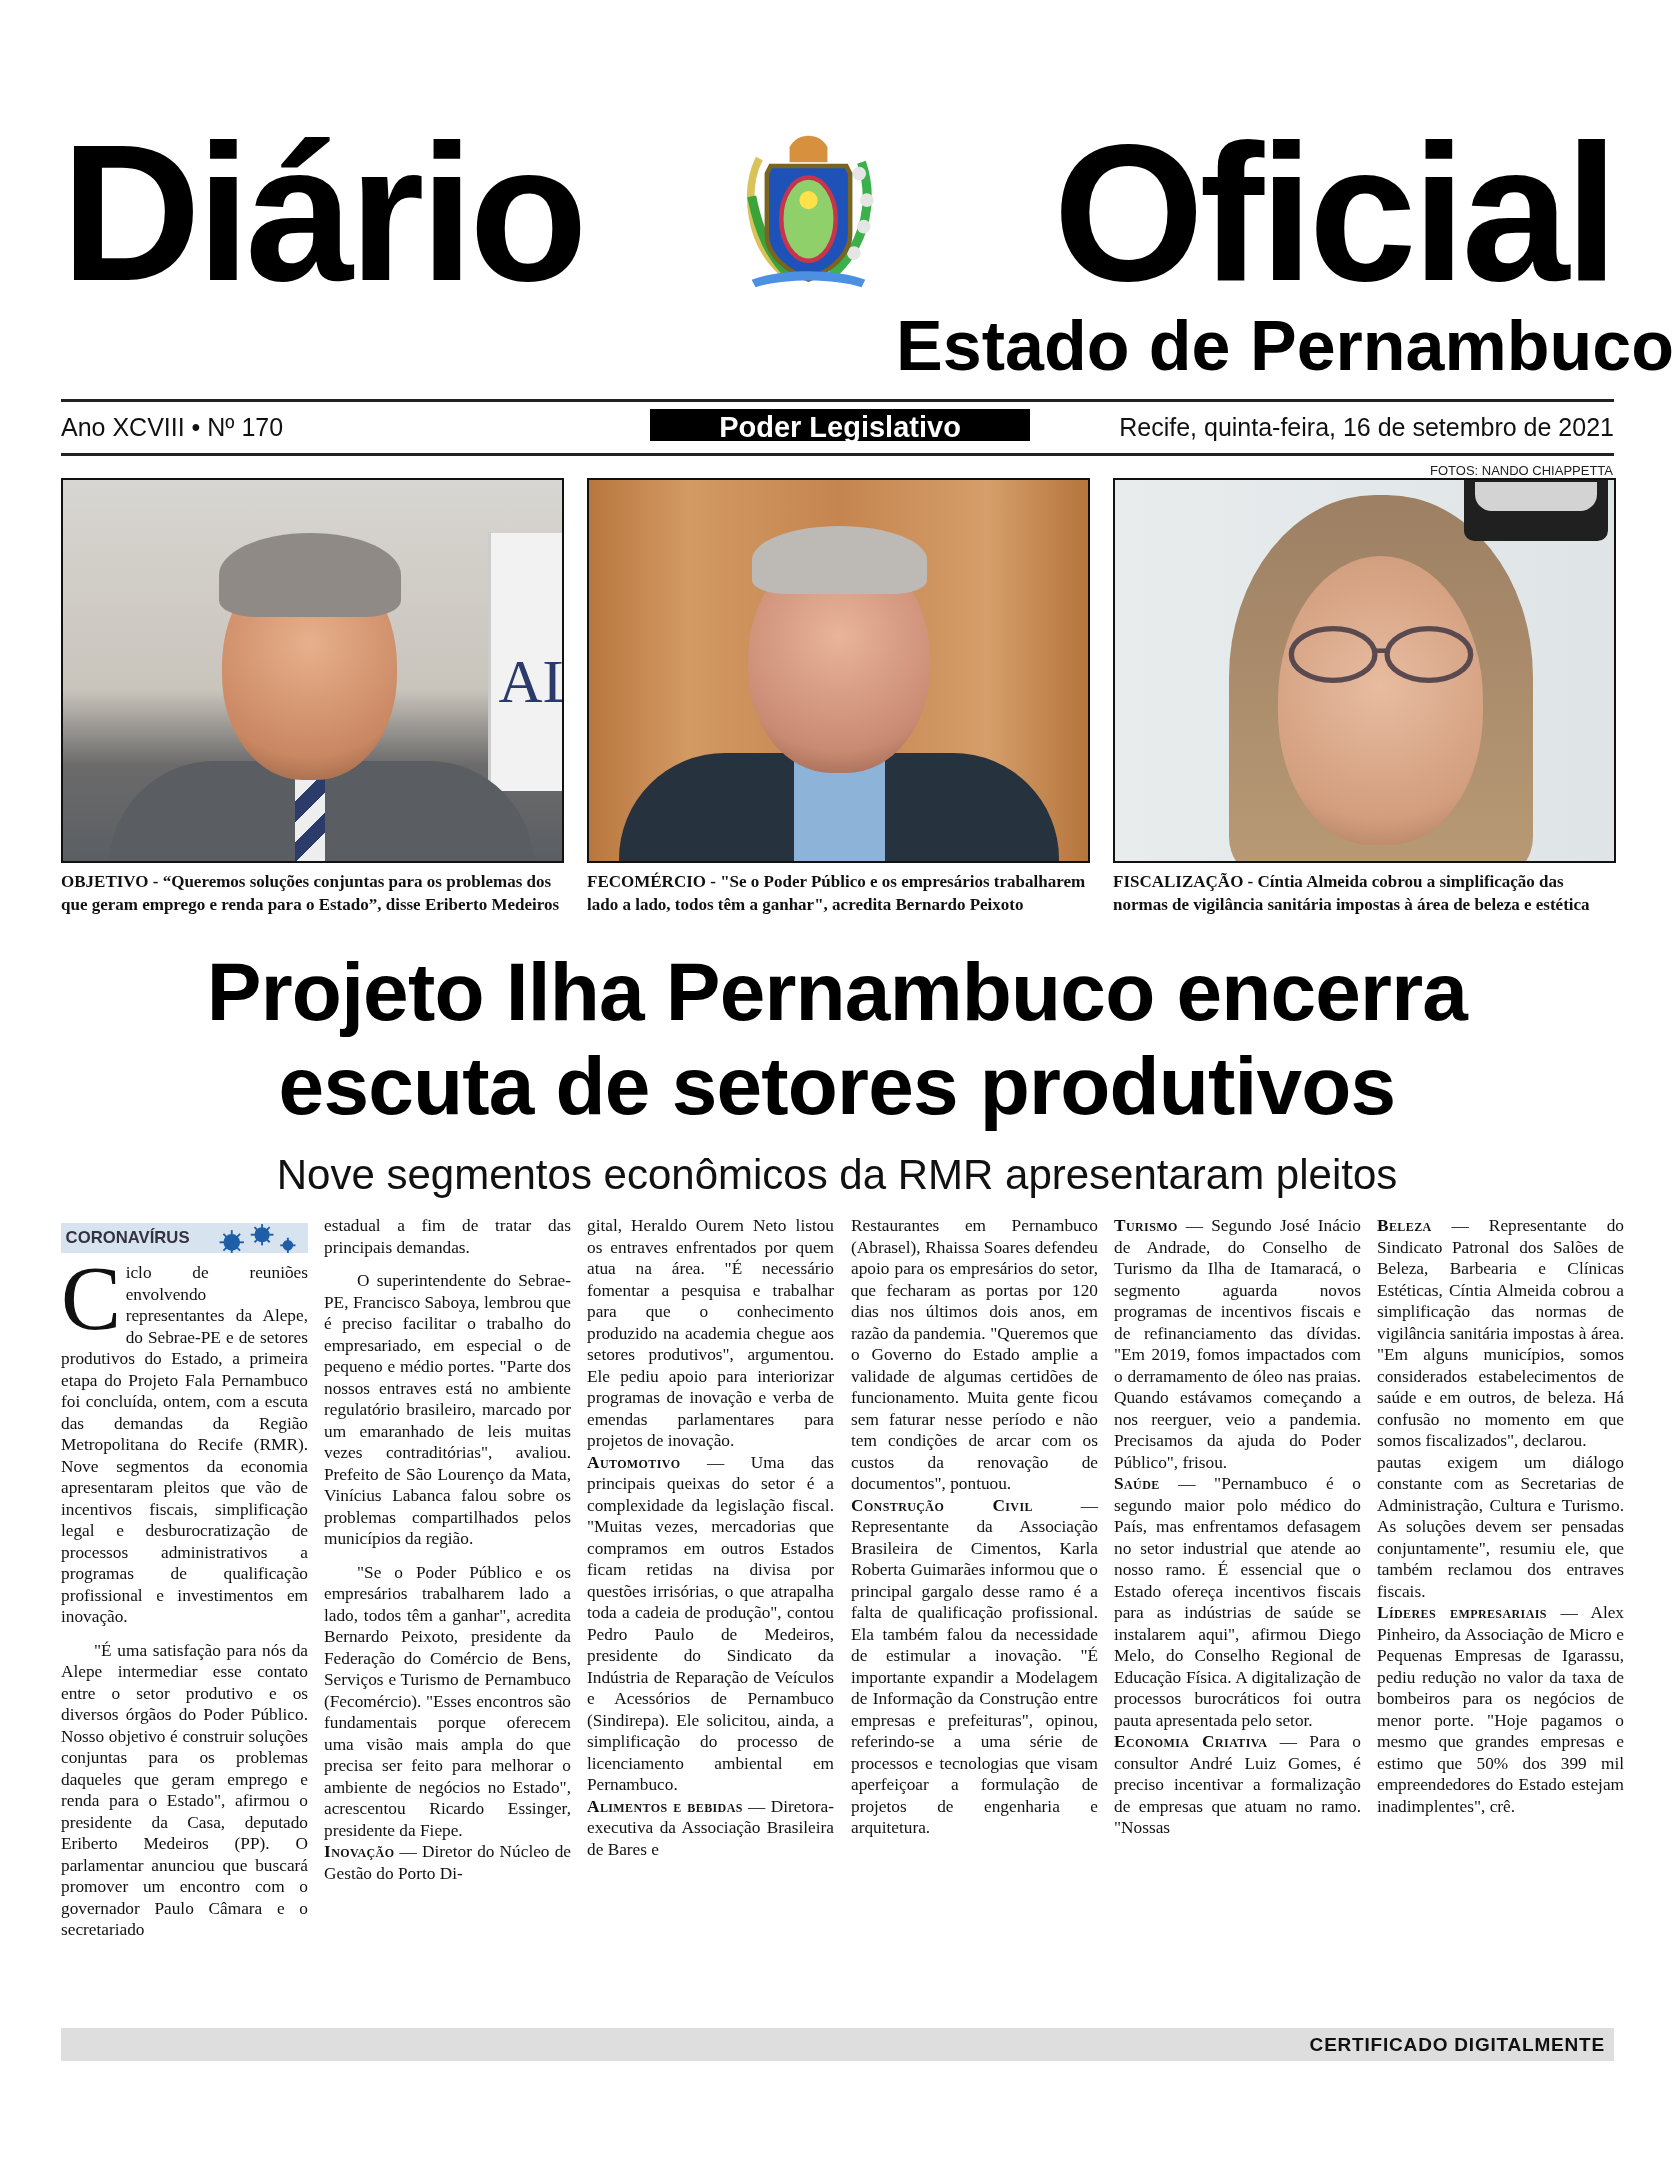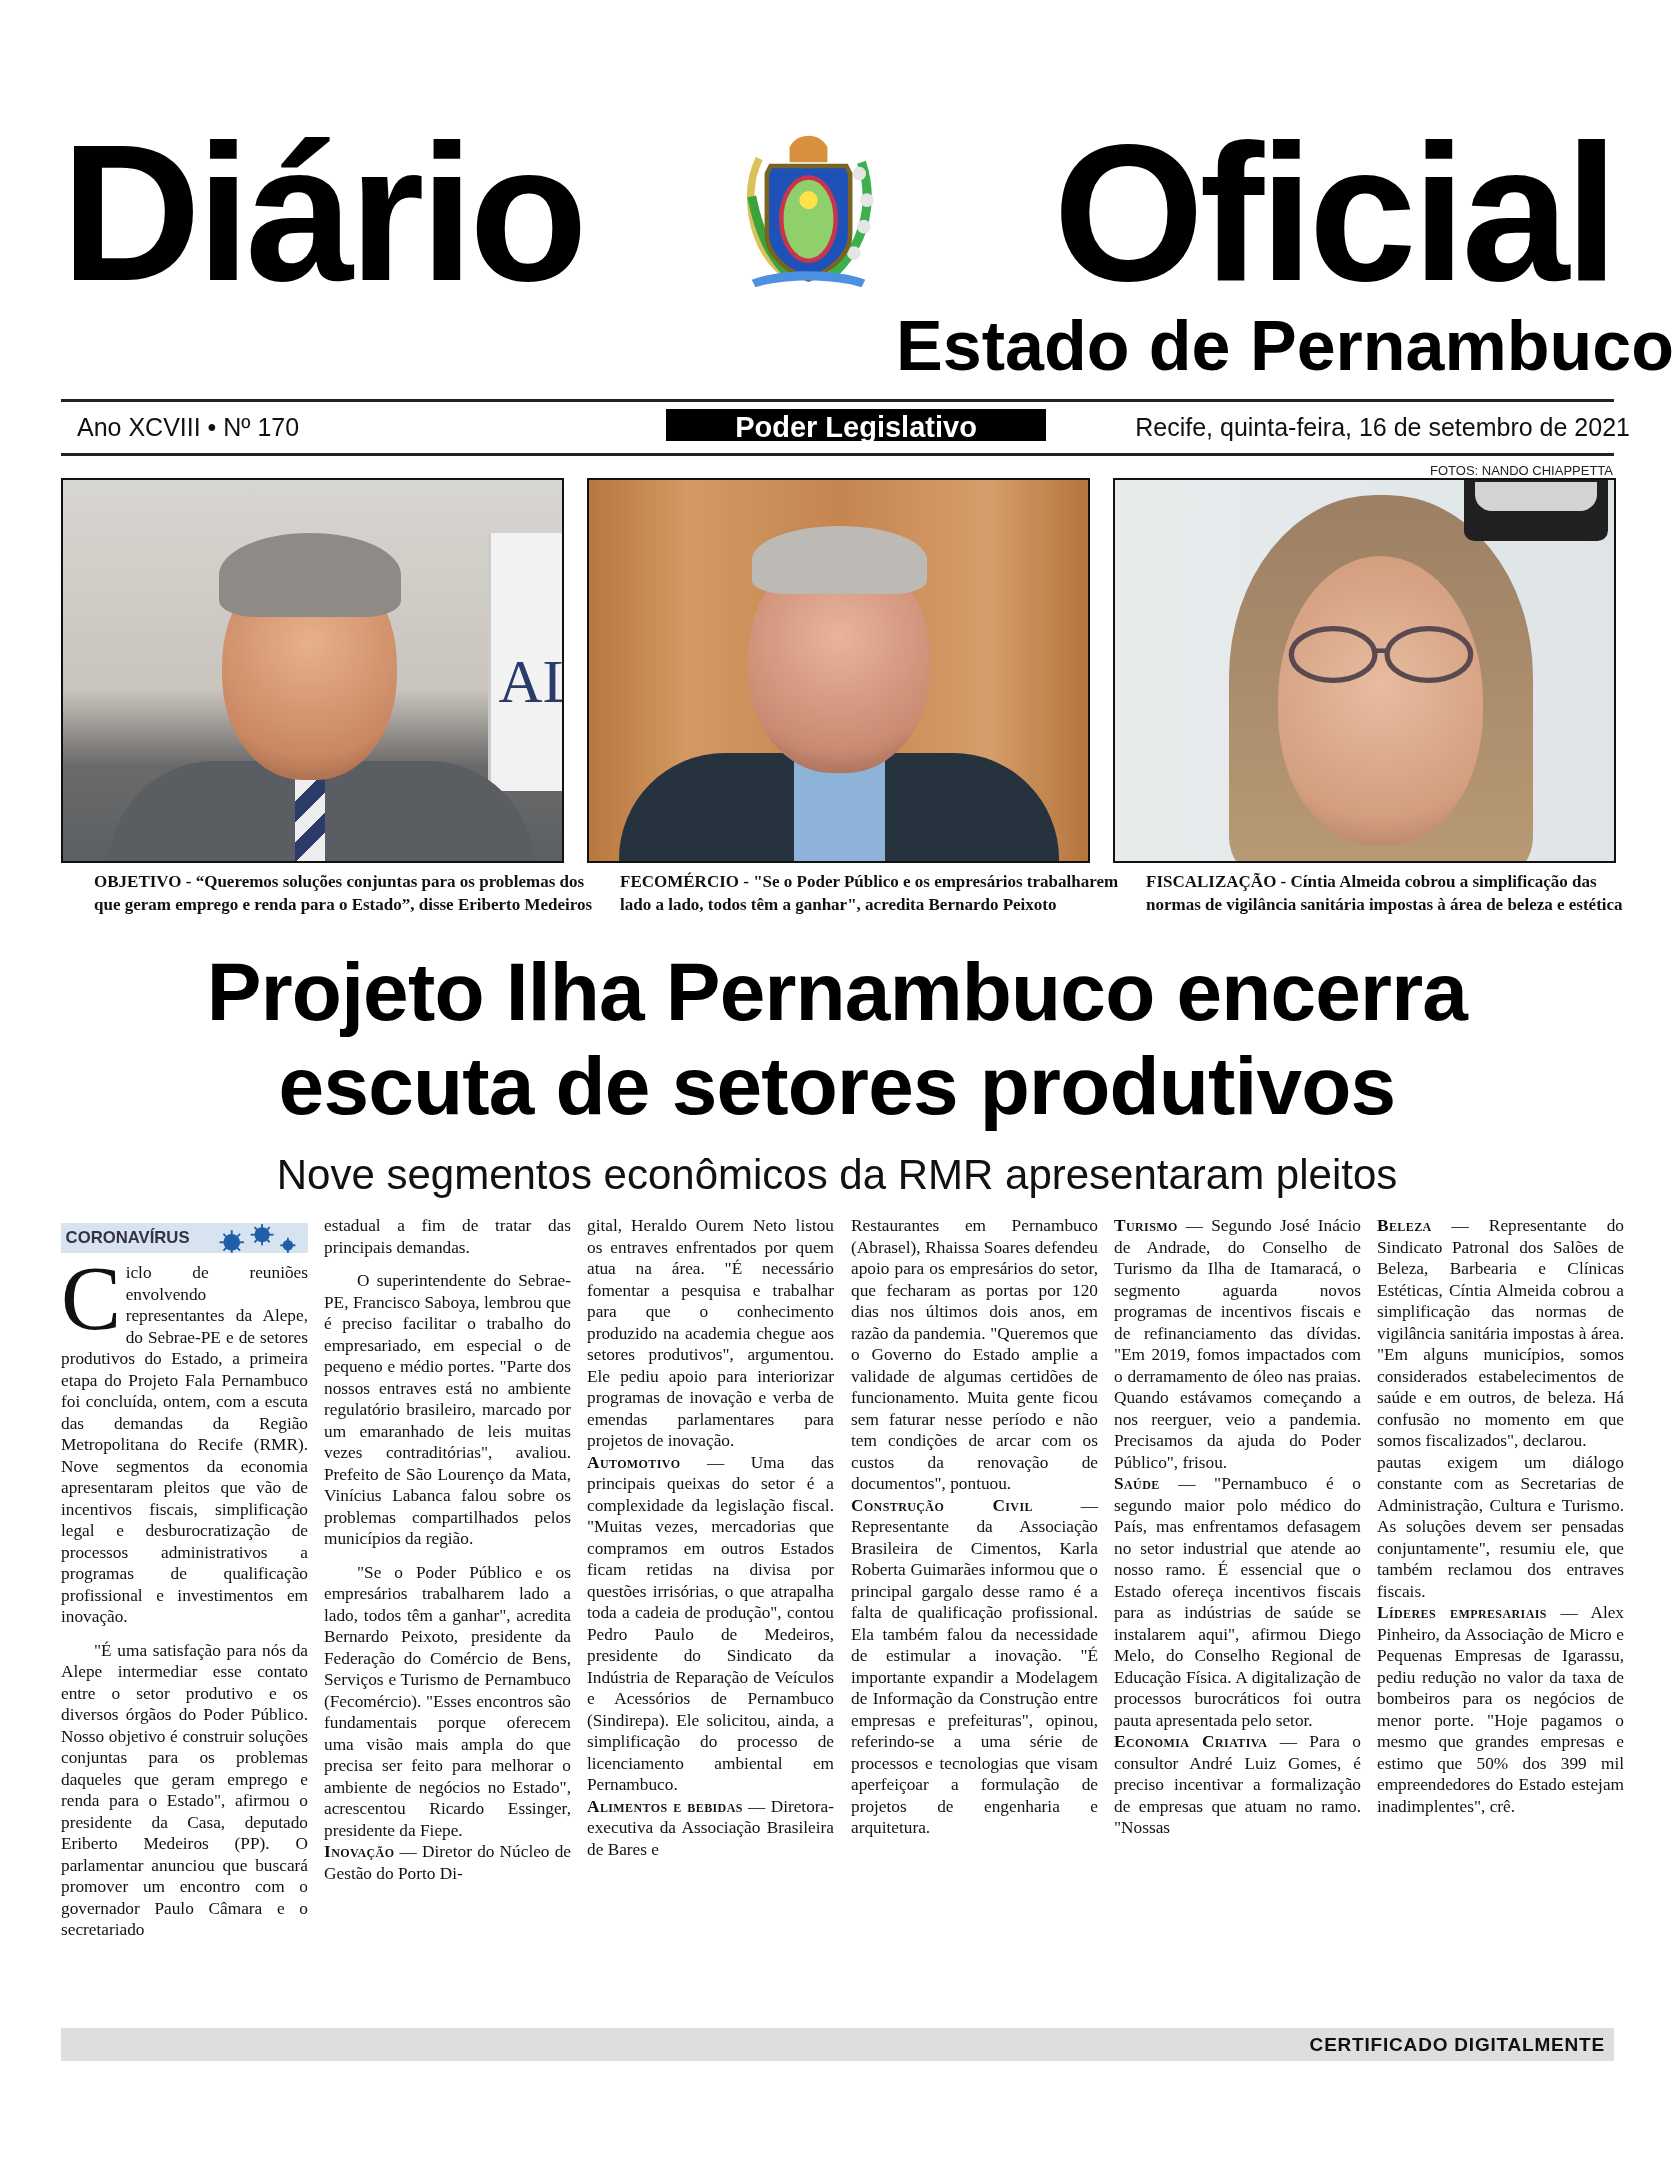--- a/index.html
+++ b/index.html
@@ -10,21 +10,21 @@
   .mast-word { position: absolute; top: 0; font-family: "Liberation Sans", "DejaVu Sans", sans-serif; font-weight: 700; font-size: 194px; line-height: 197px; letter-spacing: -4.6px; color: #000; }
   .mast-left { left: 0; }
   .mast-right { right: 0; }
   .crest { position: absolute; left: 668px; top: 13.7px; width: 159px; height: 167px; }
   .subtitle { position: absolute; left: 0; width: 1674px; top: 308px; text-align: right; font-family: "Liberation Sans", "DejaVu Sans", sans-serif; font-weight: 700; font-size: 70px; line-height: 76px; color: #000; }
 
   .rule { position: absolute; left: 61px; width: 1553px; height: 3px; background: #222; }
   .rule.top { top: 399px; }
   .rule.bottom { top: 453px; }
 
-  .infobar { position: absolute; left: 61px; width: 1553px; top: 406px; height: 43px; font-family: "Liberation Sans", "DejaVu Sans", sans-serif; font-size: 25px; line-height: 43px; margin-left: 16px; }
+  .infobar { position: absolute; left: 61px; width: 1553px; top: 406px; height: 43px; font-family: "Liberation Sans", "DejaVu Sans", sans-serif; font-size: 25px; line-height: 43px; }
   .edition { position: absolute; left: 0; top: 0; }
   .section-badge { position: absolute; left: 589px; top: 3px; width: 380px; height: 32px; background: #000; color: #fff; text-align: center; font-weight: 700; font-size: 29px; line-height: 36px; }
   .dateline { position: absolute; right: 0; top: 0; }
 
   .credit { position: absolute; right: 61px; top: 463px; font-family: "Liberation Sans", "DejaVu Sans", sans-serif; font-size: 13px; color: #222; margin-left: 28px; }
 
   
   .photo { position: absolute; top: 478px; height: 385px; border: 2.3px solid #111; box-sizing: border-box; overflow: hidden; }
   .photo.p1 { left: 61px; width: 503px; background: linear-gradient(180deg,#d8d6d2 0%,#c9c4bc 55%,#6b6a6a 75%,#5b5f63 100%); }
   .photo.p2 { left: 587px; width: 503px; background: linear-gradient(90deg,#b8773e 0%,#d39a63 20%,#c58550 50%,#d59e6a 80%,#b5753c 100%); }
@@ -39,21 +39,21 @@
   .p2 .face { left: 159px; top: 65px; width: 182px; height: 228px; background: radial-gradient(circle at 50% 40%,#e8b49a,#c98a72 70%,#8d5b48); }
   .p2 .hair { position: absolute; left: 163px; top: 46px; width: 175px; height: 68px; border-radius: 50% 50% 20% 20%; background: #bdbab6; }
   .p2 .suit { position: absolute; left: 30px; top: 273px; width: 440px; height: 114px; border-radius: 106px 106px 0 0; background: #27323f; }
   .p2 .shirt { position: absolute; left: 205px; top: 273px; width: 91px; height: 114px; background: #8db3d8; }
   .p3 .hairback { position: absolute; left: 114px; top: 15px; width: 304px; height: 380px; border-radius: 48% 48% 10% 10%; background: linear-gradient(180deg,#9d8064,#b99a75); }
   .p3 .face { left: 163px; top: 76px; width: 205px; height: 289px; background: radial-gradient(circle at 50% 45%,#e8bca0,#d29e7e 70%,#a9775c); }
   .p3 .glasses { position: absolute; left: 171px; top: 144px; width: 190px; height: 61px; }
   .p3 .overlay { position: absolute; right: 6px; top: 0; width: 144px; height: 61px; background: #202020; border-radius: 0 0 10.6px 10.6px; }
   .p3 .overlay .inner { position: absolute; left: 11.4px; top: 1.5px; width: 122px; height: 29px; background: #d3d3d3; border-radius: 0 0 16.7px 16.7px; }
 
-  .caption { position: absolute; top: 870px; width: 503px; font-family: "Liberation Serif", "DejaVu Serif", serif; font-weight: 700; font-size: 17px; line-height: 23px; color: #111; margin-left: 33px; }
+  .caption { position: absolute; top: 870px; width: 503px; font-family: "Liberation Serif", "DejaVu Serif", serif; font-weight: 700; font-size: 17px; line-height: 23px; color: #111; }
   .caption.c1 { left: 61px; }
   .caption.c2 { left: 587px; }
   .caption.c3 { left: 1113px; }
 
   
   .headline { position: absolute; left: 0; width: 1674px; top: 945px; text-align: center; font-family: "Liberation Sans", "DejaVu Sans", sans-serif; font-weight: 700; font-size: 82px; line-height: 94px; letter-spacing: -0.8px; color: #000; }
   .deck { position: absolute; left: 0; width: 1674px; top: 1150px; text-align: center; font-family: "Liberation Sans", "DejaVu Sans", sans-serif; font-size: 42px; line-height: 49px; color: #111; }
 
   
   .col { position: absolute; top: 1215px; width: 247px; font-family: "Liberation Serif", "DejaVu Serif", serif; font-size: 17.3px; line-height: 21.5px; text-align: justify; color: #111; hyphens: manual; }

